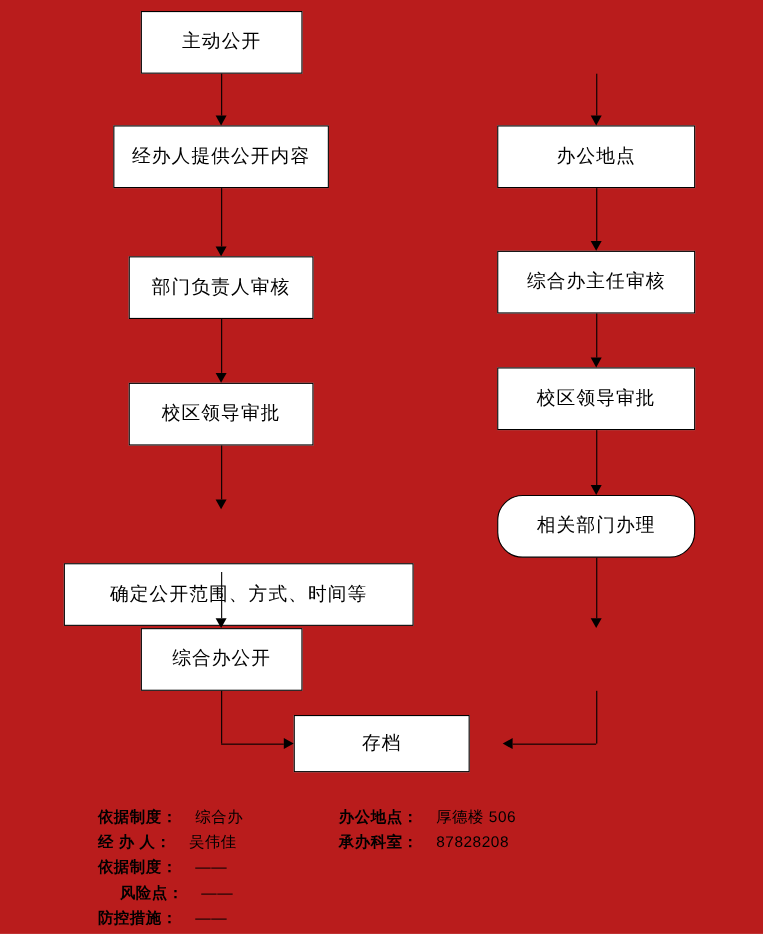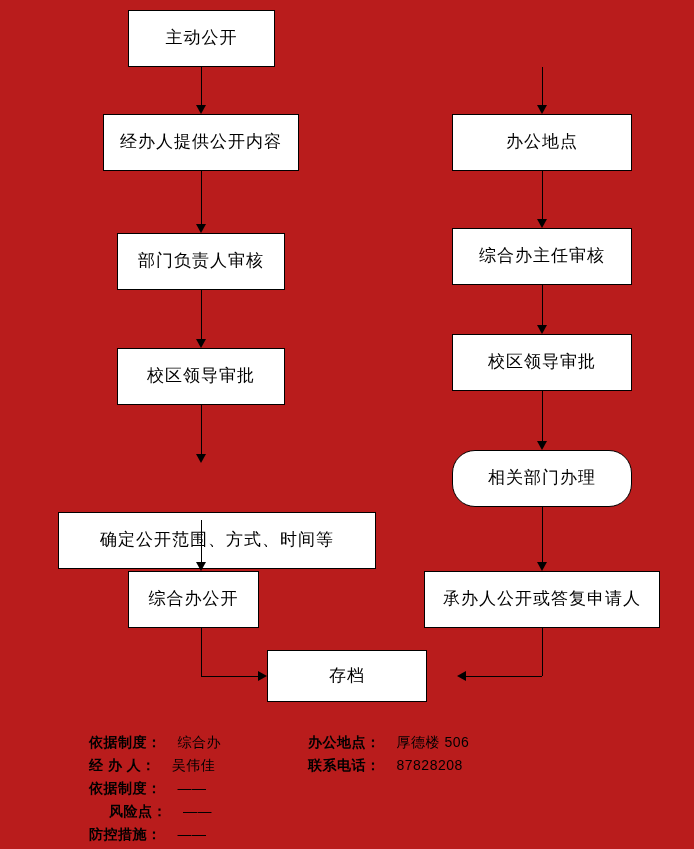--- a/index.html
+++ b/index.html
@@ -100,44 +100,41 @@
   </div>
 
   <div class="node" style="left:117px; top:348px; width:168px; height:57px;">
     <span>校区领导审批</span>
   </div>
 
   <div class="node" style="left:58px; top:487px; width:318px; height:57px;margin-top:25px;">
     <span>确定公开范围、方式、时间等</span>
   </div>
 
-  <div class="node" style="left:128px; top:571px; width:131px; height:57px;">
+  <div class="node" style="left:128px; top:571px; width:147px; height:57px;">
     <span>综合办公开</span>
   </div>
 
 
   <div class="node" style="left:452px; top:114px; width:180px; height:57px;">
     <span>办公地点</span>
   </div>
 
   <div class="node" style="left:452px; top:228px; width:180px; height:57px;align-items:center;">
     <span>综合办主任审核</span>
   </div>
 
   <div class="node" style="left:452px; top:334px; width:180px; height:57px;">
     <span>校区领导审批</span>
   </div>
 
   <div class="node" style="left:452px; top:450px; width:180px; height:57px;border-radius:23px;">
     <span>相关部门办理</span>
   </div>
 
-  <div class="node" style="left:424px; top:571px; width:236px; height:57px;">
-    <span>承办人公开或答复申请人</span>
-  </div>
 
   <div class="node" style="left:267px; top:650px; width:160px; height:52px;">
     <span>存档</span>
   </div>
 
   <div class="conn vline" style="left:201px; top:67px; height:38px;"></div>
   <div class="arrow-down" style="left:196px; top:105px;"></div>
 
   <div class="conn vline" style="left:201px; top:171px; height:53px;"></div>
   <div class="arrow-down" style="left:196px; top:224px;"></div>
@@ -189,18 +186,18 @@
       <span>风险点：</span><span class="foot-val">——</span>
     </div>
     <div class="foot-row" style="left:89px; top:100px;">
       <span>防控措施：</span><span class="foot-val">——</span>
     </div>
 
     <div class="foot-row" style="left:308px; top:8px;">
       <span>办公地点：</span><span class="foot-val">厚德楼 506</span>
     </div>
     <div class="foot-row" style="left:308px; top:31px;">
-      <span>联系电话：</span><span class="foot-val">87828208</span>
+      <span>承办科室：</span><span class="foot-val">87828208</span>
     </div>
 
   </div>
 
 </div>
 
 </body></html>

